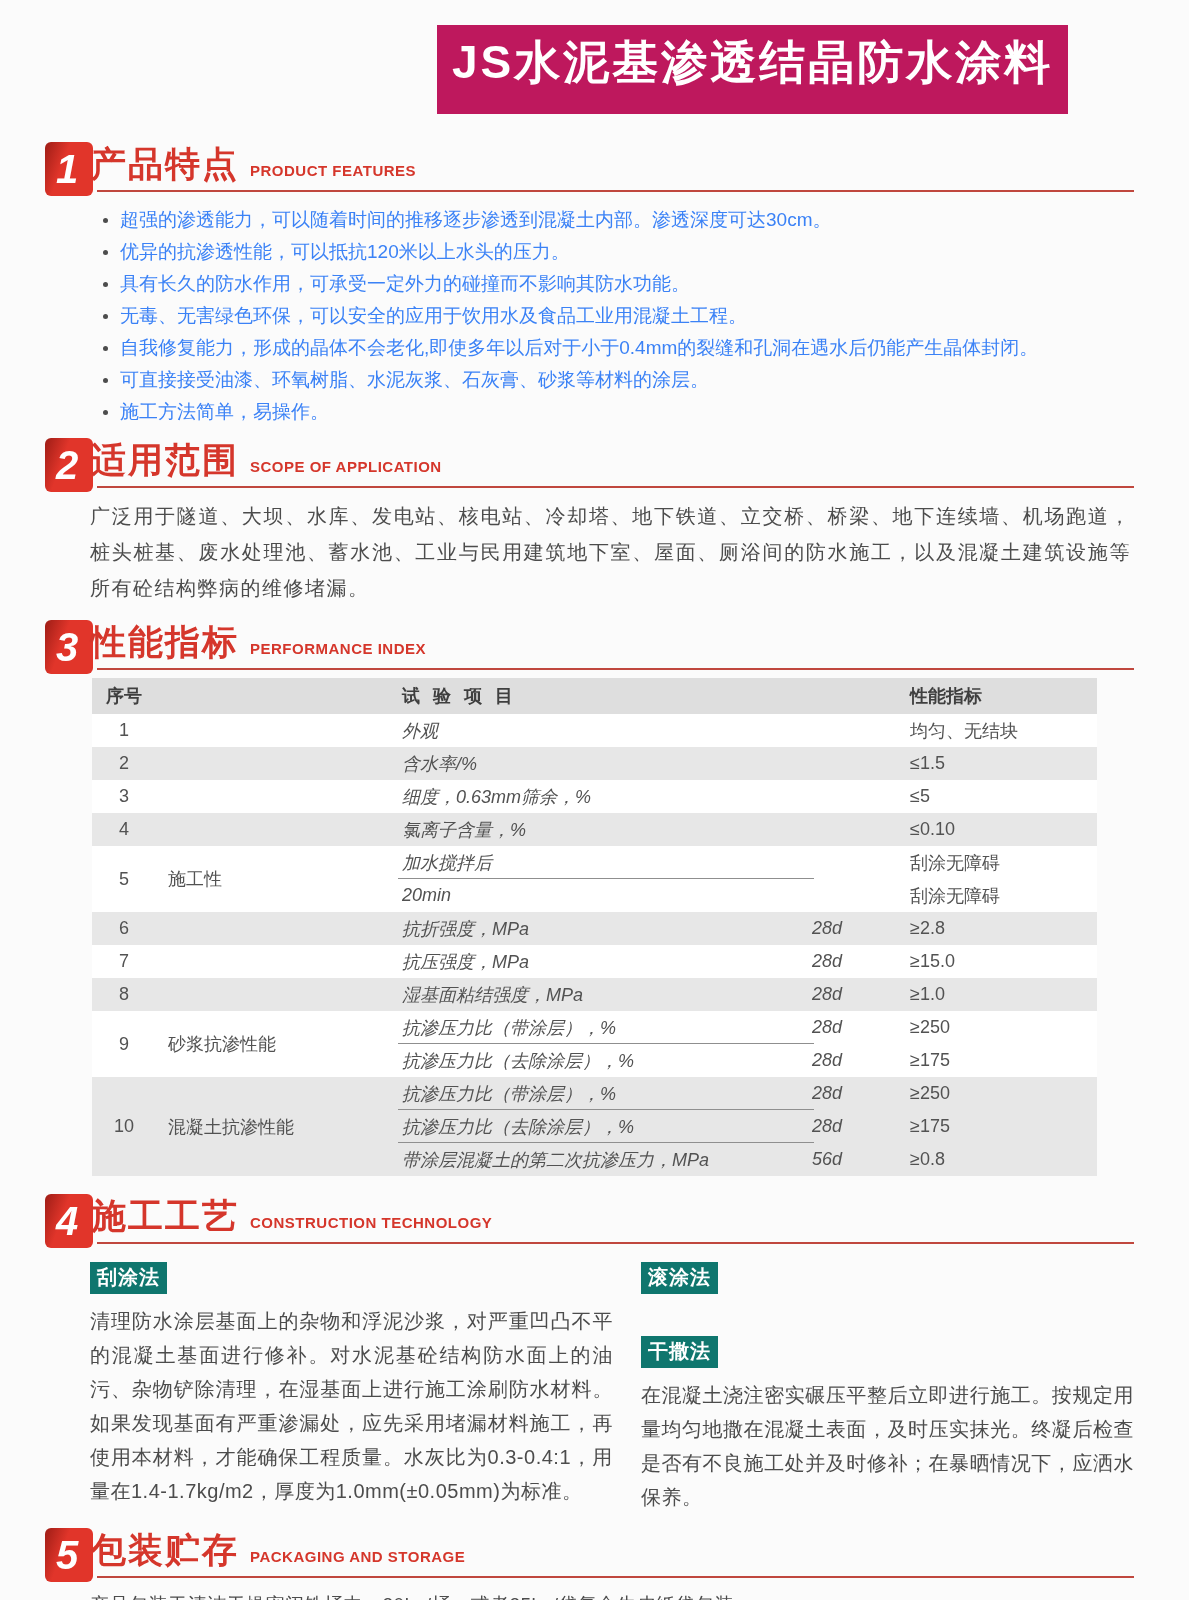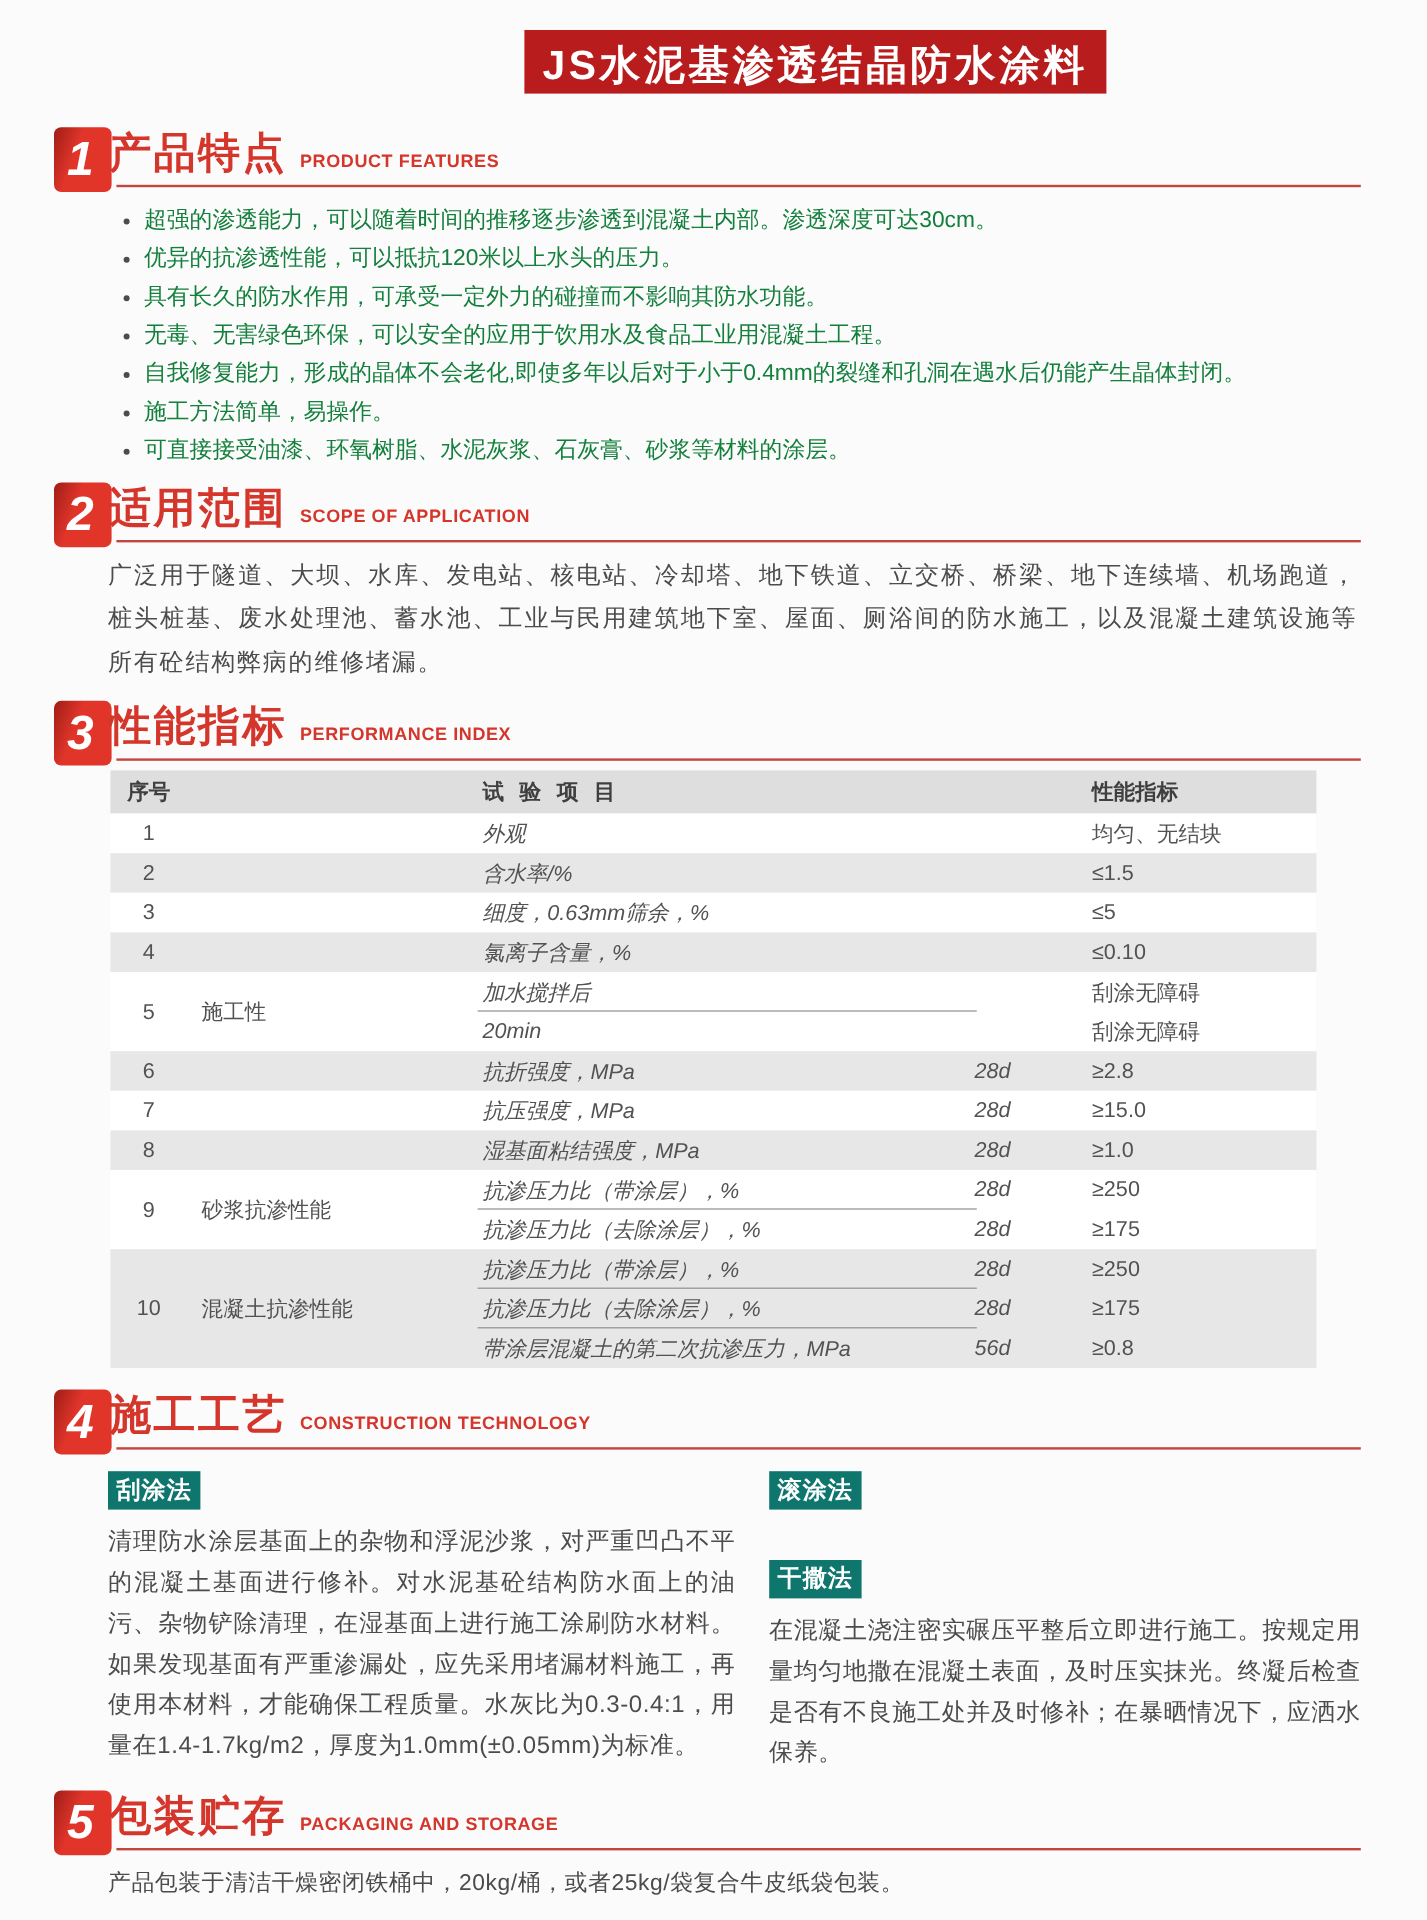--- a/index.html
+++ b/index.html
@@ -1,41 +1,41 @@
 <!DOCTYPE html>
 <html lang="zh"><head>
 <meta charset="utf-8">
 <style>
   * { box-sizing: border-box; margin: 0; padding: 0; }
   html,body { width:1189px; height:1600px; background:#fbfbfb; overflow:hidden;
     font-family:"Liberation Sans","DejaVu Sans",sans-serif; }
 
   
   .banner-wrap { padding-top:25px; padding-left:437px; }
-  .banner { display:inline-block; background:#b91c1c; color:#ffffff;
-    font-size:34px; font-weight:bold; letter-spacing:3px; padding:7px 15px 0; }
+  .banner { display:inline-block; background:#be185d; color:#ffffff;
+    font-size:46px; font-weight:bold; letter-spacing:3px; padding:7px 15px 20px; }
 
   
   .section { position:relative; height:54px; margin:0 55px 0 45px; }
   .sec-num { position:absolute; left:0; top:0; width:48px; height:54px;
     background:linear-gradient(110deg,#9e1d16 0%, #e1352a 38%);
     border-radius:6px; color:#fff; font-style:italic; font-weight:bold;
     font-size:40px; display:flex; align-items:center; justify-content:center;
     padding-right:4px; }
   .sec-titles { position:absolute; left:46px; top:0; display:flex;
     align-items:baseline; gap:11px; color:#d5362b; white-space:nowrap; }
   .sec-title { font-size:35px; font-weight:bold; letter-spacing:2px; line-height:44px; }
   .sec-sub { font-size:15px; font-weight:bold; letter-spacing:0.5px; }
   .sec-line { position:absolute; left:52px; right:0; bottom:4px; height:2px;
     background:#c0473e; }
 
   
   .features { margin:8px 60px 0 103px; }
   .feature { display:flex; align-items:flex-start; line-height:32px;
-    font-size:19px; color:#15803d; }
+    font-size:19px; color:#3b82f6; }
   .feature .dot { width:5px; height:5px; border-radius:50%; background:#4c4c4c;
     margin:14px 12px 0 0; flex:none; }
 
   
   .scope { margin:8px 58px 0 90px; font-size:20px; line-height:36px;
     color:#4c4c4c; text-align:justify; letter-spacing:1.5px;font-family:Liberation Mono, monospace; }
 
   
   .ptable { margin:4px 0 0 92px; width:1005px; font-size:18px; color:#525252; }
   .t-head { display:flex; align-items:center; height:36px; background:#dedede;
@@ -104,25 +104,25 @@
     <div class="feature">
       <span class="dot"></span>
       <span>无毒、无害绿色环保，可以安全的应用于饮用水及食品工业用混凝土工程。</span>
     </div>
     <div class="feature">
       <span class="dot"></span>
       <span>自我修复能力，形成的晶体不会老化,即使多年以后对于小于0.4mm的裂缝和孔洞在遇水后仍能产生晶体封闭。</span>
     </div>
     <div class="feature">
       <span class="dot"></span>
+      <span>可直接接受油漆、环氧树脂、水泥灰浆、石灰膏、砂浆等材料的涂层。</span>
+    </div>
+    <div class="feature">
+      <span class="dot"></span>
       <span>施工方法简单，易操作。</span>
-    </div>
-    <div class="feature">
-      <span class="dot"></span>
-      <span>可直接接受油漆、环氧树脂、水泥灰浆、石灰膏、砂浆等材料的涂层。</span>
     </div>
   </div>
 
 <div class="section" style="margin-top:10px;">
   <div class="sec-num">2</div>
   <div class="sec-titles">
     <span class="sec-title">适用范围</span>
     <span class="sec-sub">SCOPE OF APPLICATION</span>
   </div>
   <div class="sec-line"></div>

